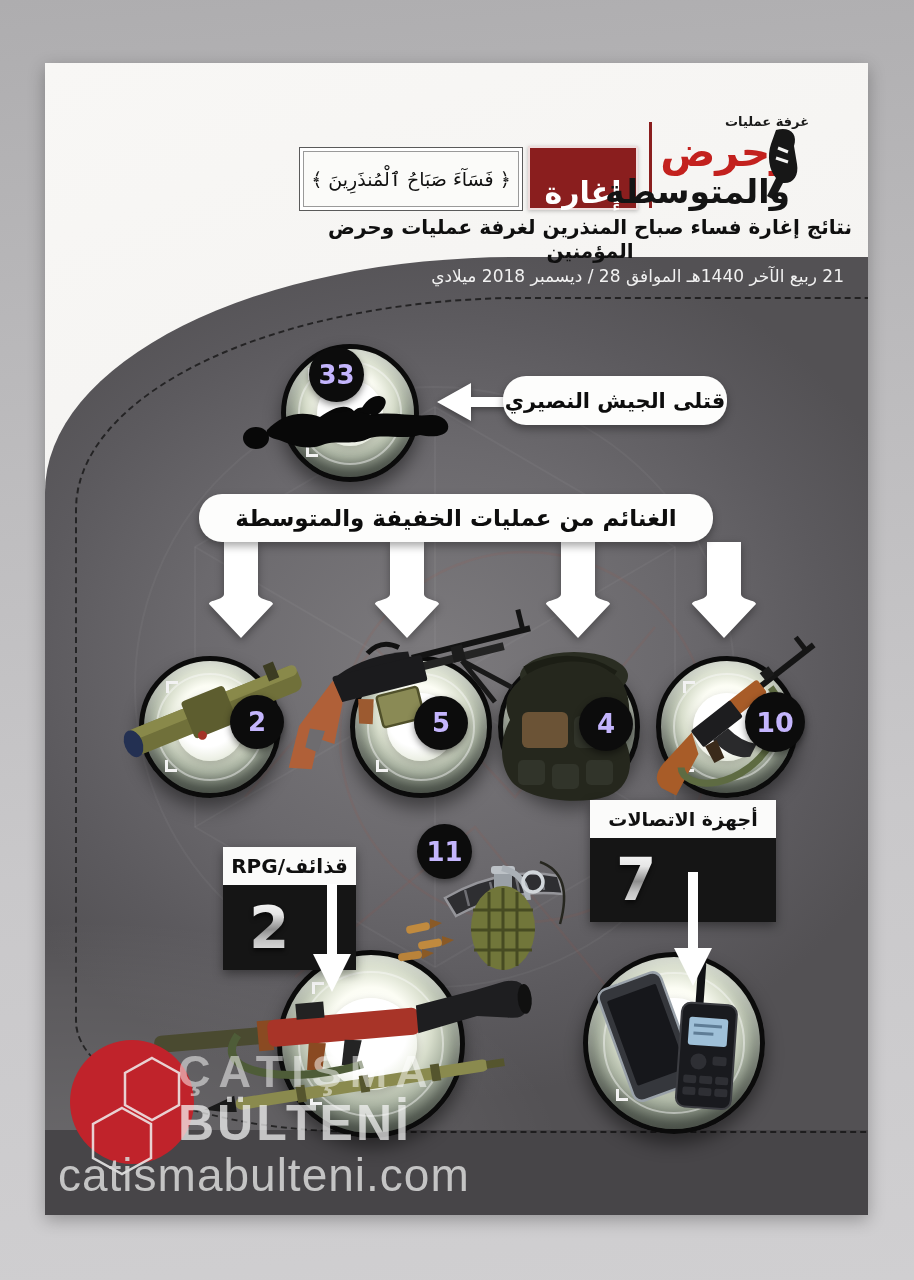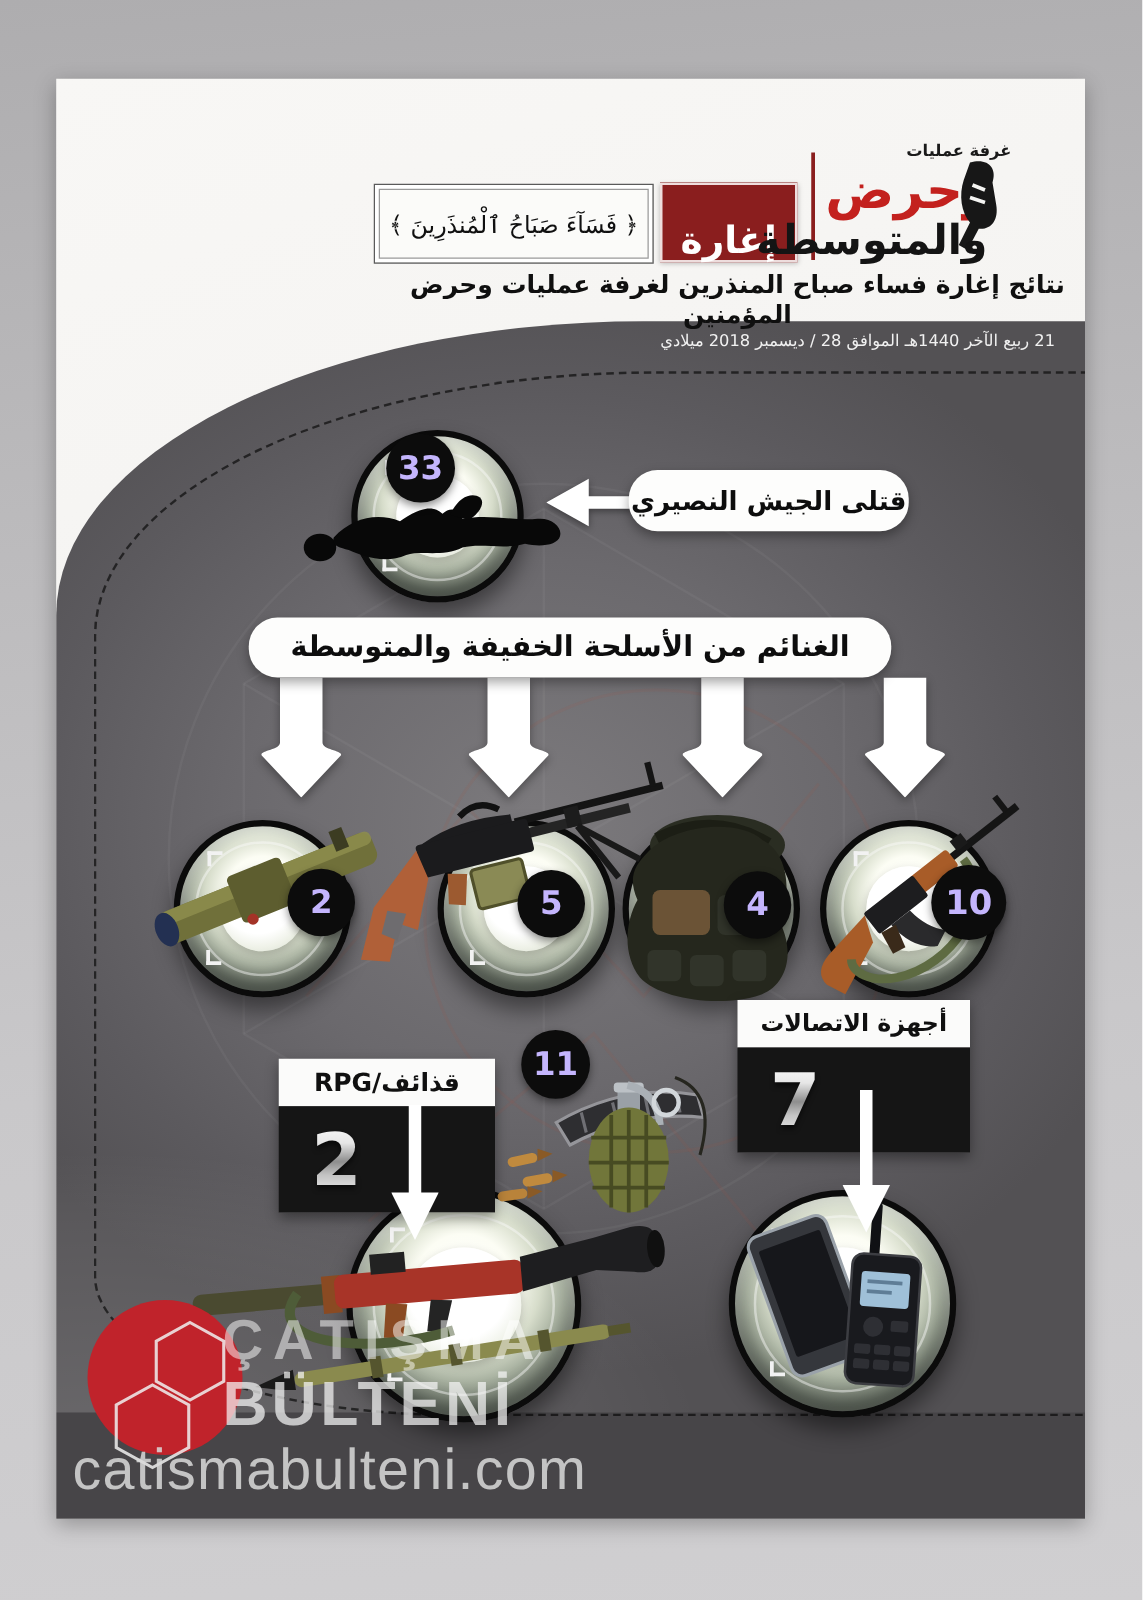--- a/index.html
+++ b/index.html
@@ -26,21 +26,21 @@
   .sweep{position:absolute;left:0;bottom:85px;width:560px;height:240px;
     background:radial-gradient(ellipse 120% 135% at 6% 110%, rgba(255,255,255,.13) 0%, rgba(255,255,255,.05) 52%, rgba(255,255,255,0) 72%);}
   .dashed-frame{
     position:absolute;left:30px;top:40px;right:-6px;bottom:82px;
     border:2px dashed rgba(18,18,18,.75);
     border-top-left-radius:450px 212px;border-bottom-left-radius:290px 112px;
   }
   .pattern{position:absolute;left:0;top:0;width:823px;height:958px;}
   .date-line{
     position:absolute;top:9px;right:24px;width:420px;text-align:right;direction:rtl;
-    color:#f1f1f1;font-size:13px;letter-spacing:.2px;
+    color:#f1f1f1;font-size:17px;letter-spacing:.2px;
   }
   
   .verse-box{
     left:299px;top:147px;width:222px;height:62px;background:#fbfbf9;
     border:1px solid #5a5a5a;box-shadow:inset 0 0 0 3px #ffffff, inset 0 0 0 4px #9a9a9a;
     display:flex;align-items:center;justify-content:center;direction:rtl;
     font-family:"DejaVu Sans",sans-serif;font-size:19px;color:#101010;z-index:2;
   }
   .raid-box{
     left:528px;top:146px;width:110px;height:64px;background:#8a1e1e;
@@ -153,21 +153,21 @@
       <path d="M27,50 C42,34 62,30 80,37 C94,27 106,23 114,31 C120,25 128,27 130,35 C152,31 172,37 190,35 C202,34 210,42 208,49 C206,56 193,58 180,55 C163,60 145,54 130,58 C114,66 97,60 85,64 C67,72 49,64 39,60 C31,58 25,56 27,50 Z"></path>
       <path d="M120,32 C126,18 137,13 144,18 C149,23 142,32 135,36 Z"></path>
     </g>
   </svg>
   <div class="badge" style="left:309px;top:347px;width:55px;height:55px;font-size:26px;">33</div>
   <svg class="abs" style="left:437px;top:381px;z-index:4;filter:drop-shadow(0 2px 3px rgba(0,0,0,.4));" width="70" height="42" viewBox="0 0 70 42">
     <polygon points="0,21 34,2 34,16 70,16 70,26 34,26 34,40" fill="#ffffff"></polygon>
   </svg>
   <div class="white-box" style="left:503px;top:376px;width:224px;height:49px;font-size:21px;">قتلى الجيش النصيري</div>
 
-  <div class="white-box" style="left:199px;top:494px;width:514px;height:48px;font-size:23px;">الغنائم من الأسلحة الخفيفة والمتوسطة</div>
+  <div class="white-box" style="left:199px;top:494px;width:514px;height:48px;font-size:23px;">الغنائم من عمليات الخفيفة والمتوسطة</div>
   <svg class="arrow-down" style="left:209px;top:542px;" width="64" height="96" viewBox="0 0 64 96">
       <path d="M15,0 L49,0 L49,52 C49,58 64,58 64,62 L32,96 L0,62 C0,58 15,58 15,52 Z" fill="#ffffff"></path>
     </svg>
   <svg class="arrow-down" style="left:375px;top:542px;" width="64" height="96" viewBox="0 0 64 96">
       <path d="M15,0 L49,0 L49,52 C49,58 64,58 64,62 L32,96 L0,62 C0,58 15,58 15,52 Z" fill="#ffffff"></path>
     </svg>
   <svg class="arrow-down" style="left:546px;top:542px;" width="64" height="96" viewBox="0 0 64 96">
       <path d="M15,0 L49,0 L49,52 C49,58 64,58 64,62 L32,96 L0,62 C0,58 15,58 15,52 Z" fill="#ffffff"></path>
     </svg>
   <svg class="arrow-down" style="left:692px;top:542px;" width="64" height="96" viewBox="0 0 64 96">
@@ -239,21 +239,21 @@
       <path d="M58,97 L16,104 Q-2,108 0,122 L7,137 L50,118 Z" fill="#a85c28"></path>
       <path d="M148,110 C148,152 88,172 48,152 C28,142 22,126 28,118" stroke="#5e6b42" stroke-width="7" fill="none"></path>
     </g>
   </svg>
 
   <div class="badge" style="left:230px;top:695px;width:54px;height:54px;font-size:26px;">2</div>
   <div class="badge" style="left:414px;top:696px;width:54px;height:54px;font-size:26px;">5</div>
   <div class="badge" style="left:579px;top:697px;width:54px;height:54px;font-size:26px;">4</div>
   <div class="badge" style="left:745px;top:692px;width:60px;height:60px;font-size:27px;">10</div>
 
-  <div class="stat-card" style="left:223px;top:847px;width:173px;">
+  <div class="stat-card" style="left:223px;top:847px;width:133px;">
     <div class="hd" style="font-size:20px;">قذائف/RPG</div>
     <div class="bd" style="height:85px;">
       <span class="metal-num">2</span>
     </div>
   </div>
   <svg class="abs" style="left:313px;top:884px;z-index:5;" width="38" height="110" viewBox="0 0 38 110">
     <path d="M14,0 L24,0 L24,70 L38,70 L19,108 L0,70 L14,70 Z" fill="#ffffff"></path>
   </svg>
 
   <div class="badge" style="left:417px;top:824px;width:55px;height:55px;font-size:26px;">11</div>

